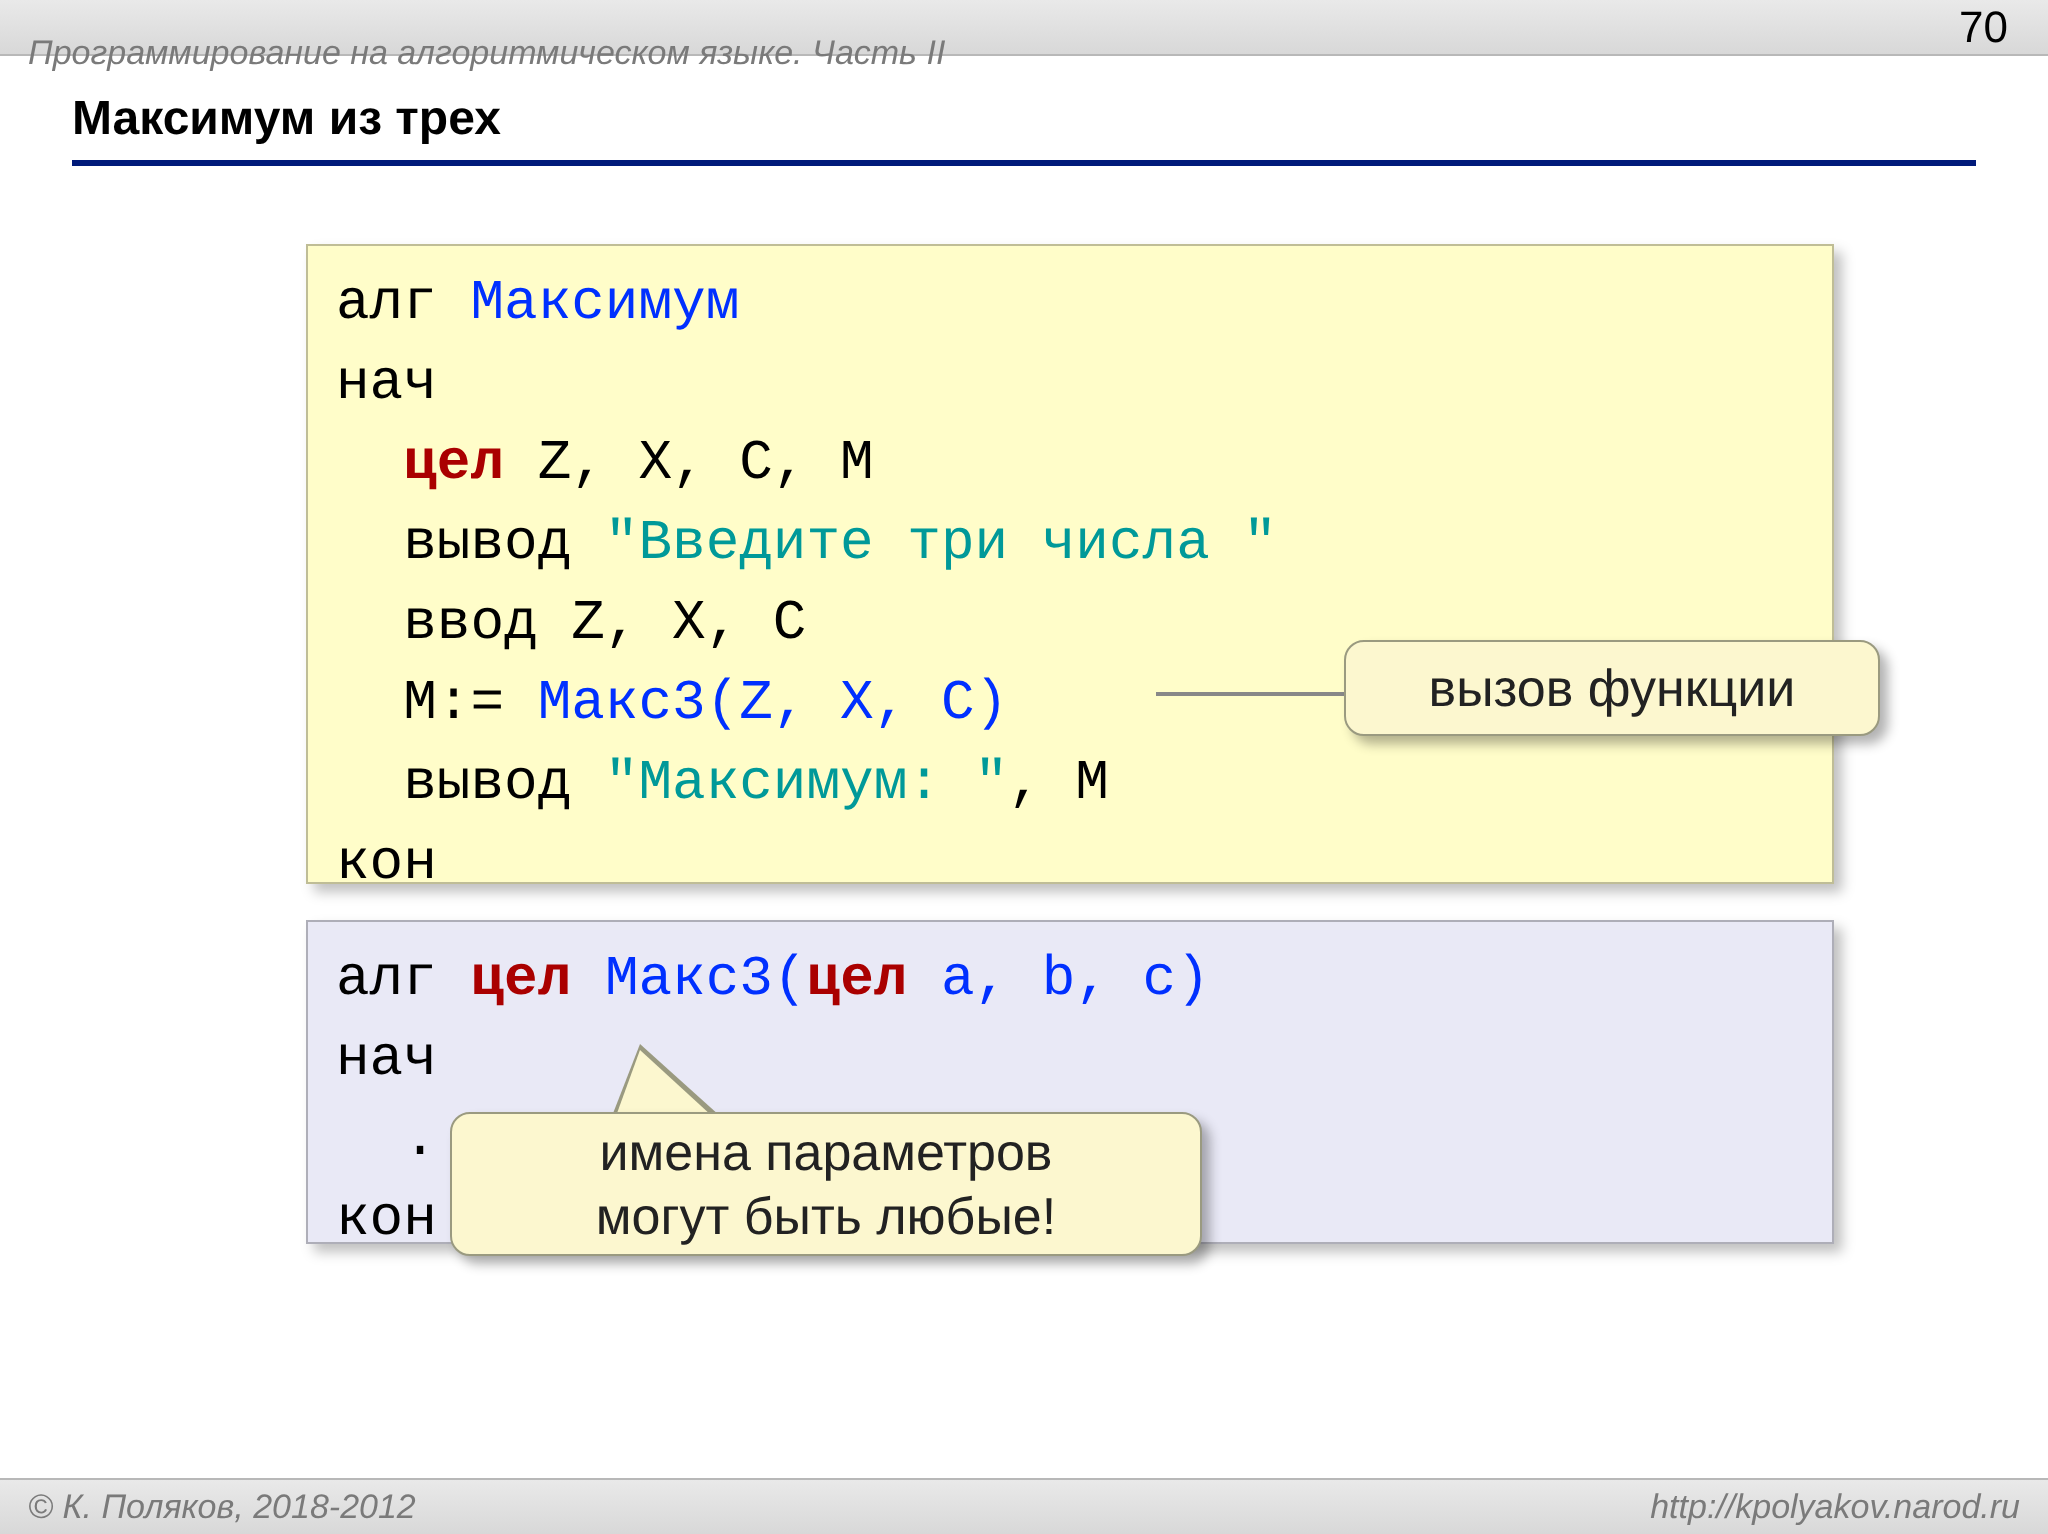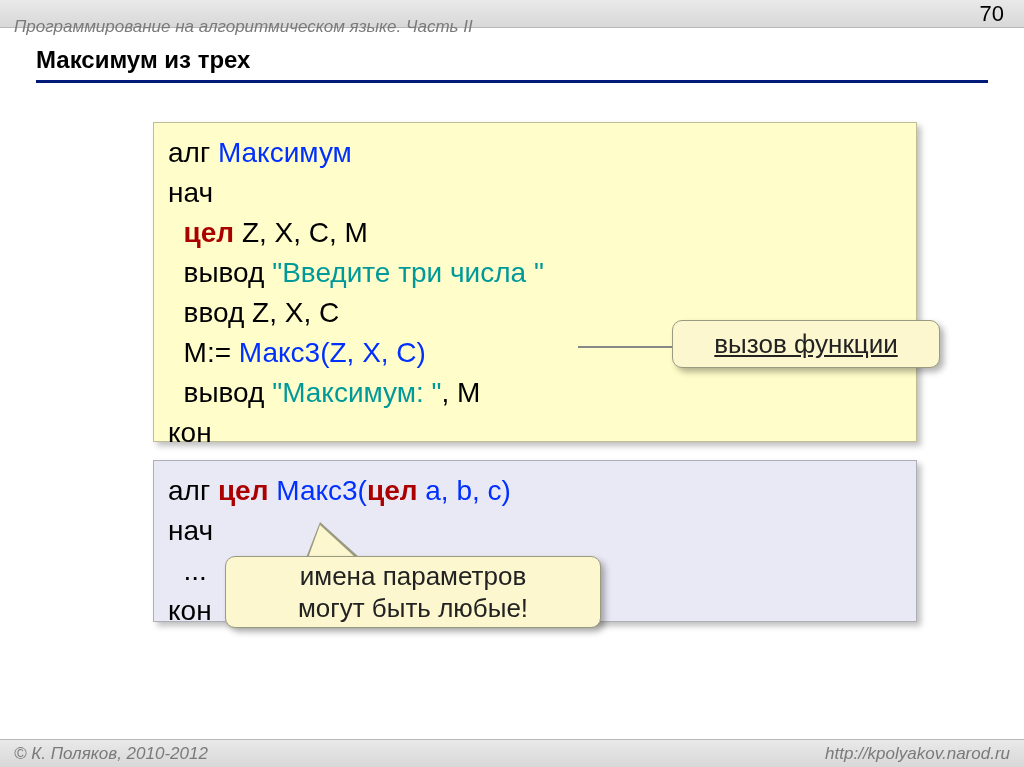--- a/index.html
+++ b/index.html
@@ -33,21 +33,21 @@
     font-weight: bold;
     color: #000;
   }
 
   
   .codebox {
     position: absolute;
     left: 153px;
     width: 764px;
     padding: 10px 14px 14px 14px;
-    font-family: Liberation Sans, sans-serif;
+    font-family: Liberation Mono, monospace;
     font-size: 28px;
     line-height: 40px;
     white-space: pre;
     border: 1px solid rgba(0,0,0,.25);
     box-shadow: 4px 4px 6px rgba(0,0,0,.25);
   }
   .codebox.yellow { background: #fffdc9; }
   .codebox.blue   { background: #e9e9f6; }
 
   #block1 { top: 122px; height: 320px; }
@@ -66,21 +66,21 @@
     border-radius: 10px;
     box-shadow: 4px 4px 6px rgba(0,0,0,.3);
     font-size: 26px;
     color: #222;
     text-align: center;
     display: flex;
     align-items: center;
     justify-content: center;
     padding: 6px 16px;
   }
-  #callout-func   { top: 320px; left: 672px; width: 268px; height: 48px; text-decoration: underline; }
+  #callout-func   { top: 320px; left: 672px; width: 268px; height: 48px; }
   #callout-params { top: 556px; left: 225px; width: 376px; height: 72px; line-height: 32px; }
 
   
   .connector {
     position: absolute;
     border-top: 2px solid #888;
   }
   #conn1 { top: 346px; left: 578px; width: 96px; }
 
   
@@ -148,17 +148,17 @@
 <span class="kw-black">кон</span></div>
 
   <div id="tail-outer" class="tail"></div>
   <div id="tail-inner" class="tail"></div>
   <div id="callout-params" class="callout">
     <span style="white-space:pre-line">имена параметров
 могут быть любые!</span>
   </div>
 
   <div class="bottom-bar">
-    <span>© К. Поляков, 2010-2012</span>
+    <span>© К. Поляков, 2018-2012</span>
     <span>http://kpolyakov.narod.ru</span>
   </div>
 
 </div>
 
 </body></html>

